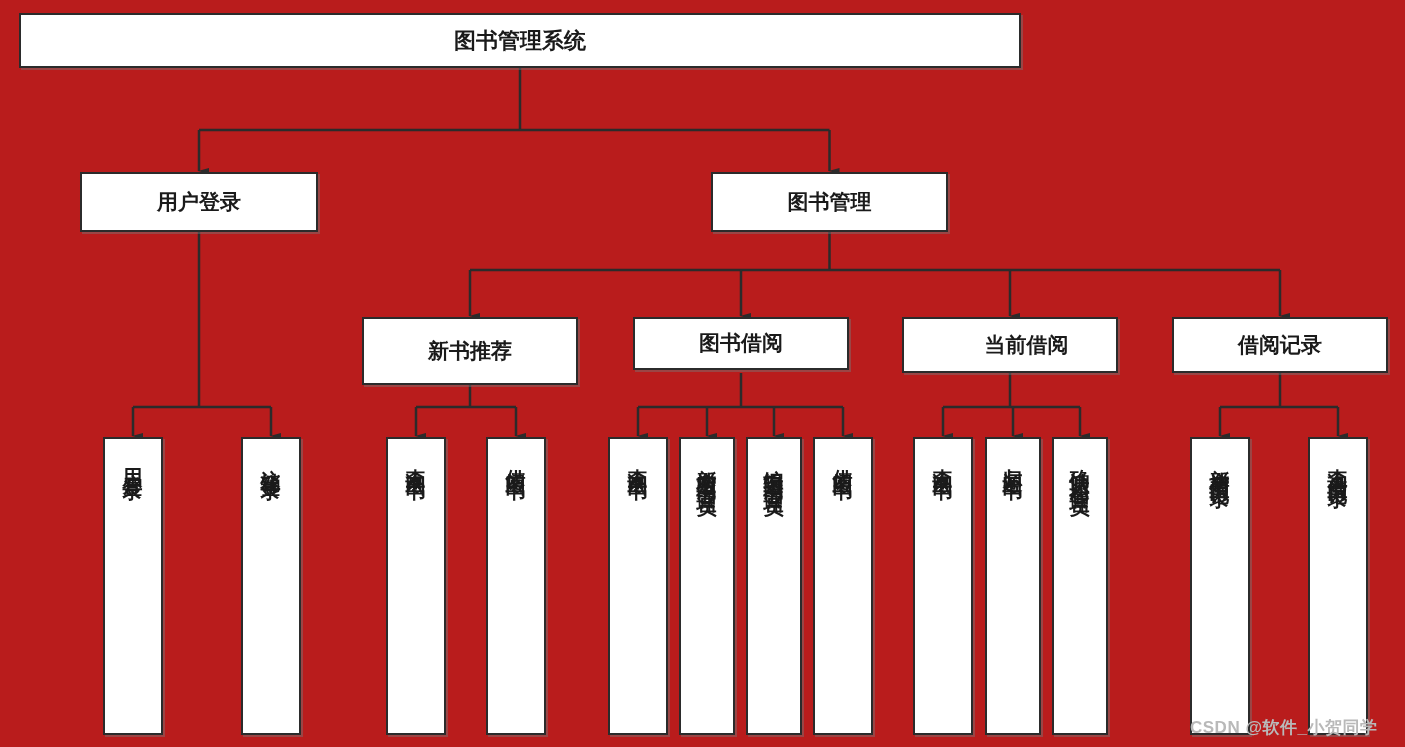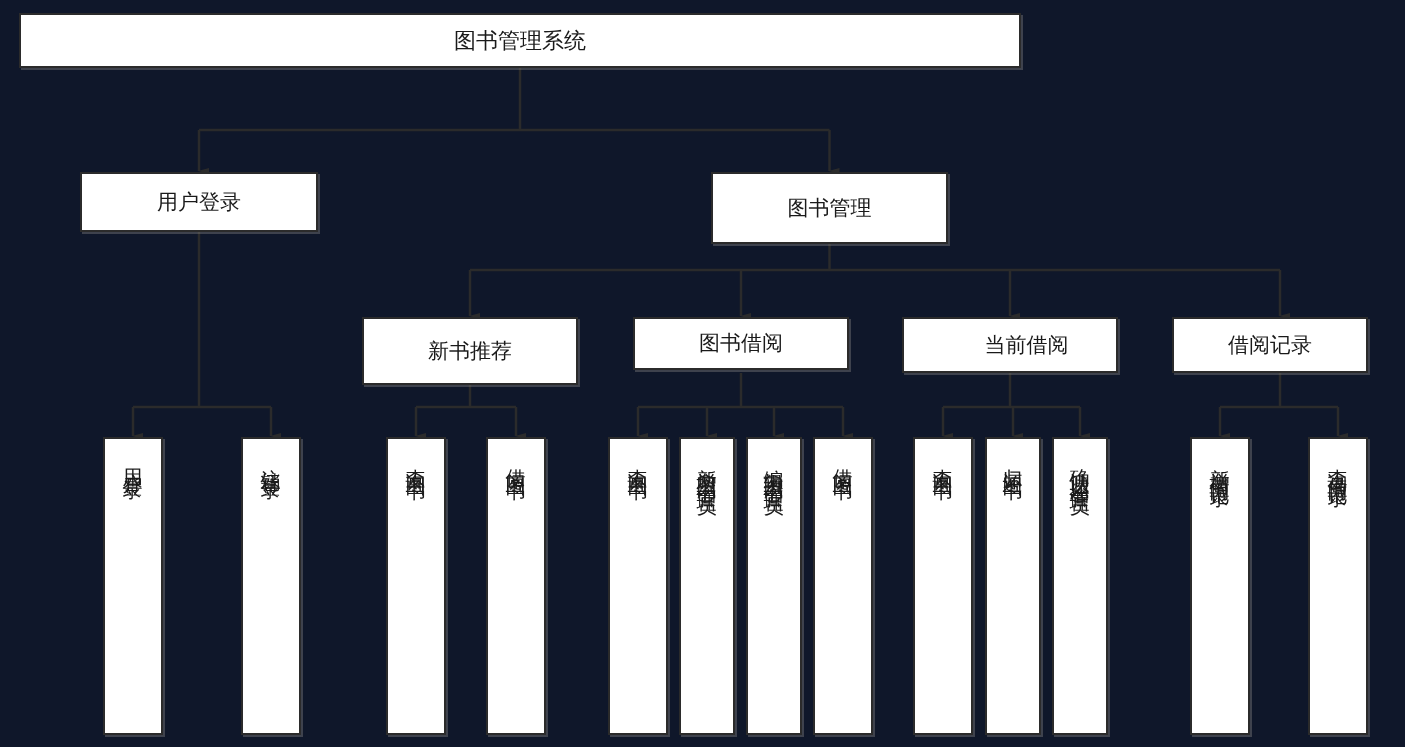--- a/index.html
+++ b/index.html
@@ -8,22 +8,23 @@
     padding: 0;
     background: #ffffff;
   }
   body {
     font-family: "Liberation Sans", "DejaVu Sans", sans-serif;
   }
   #canvas {
     position: relative;
     width: 1405px;
     height: 747px;
-    background: #0f172a;
+    background: #b91c1c;
     overflow: hidden;
+    font-weight: bold;
   }
   #edges {
     position: absolute;
     left: 0;
     top: 0;
     width: 1405px;
     height: 747px;
     pointer-events: none;
   }
   .node {
@@ -120,33 +121,33 @@
       </g>
   </svg>
 
   <div id="nodes">
       <div class="node horiz root" style="left: 19px; top: 13px; width: 1002px; height: 55px;">
         <span class="label">图书管理系统</span>
       </div>
       <div class="node horiz" style="left: 80px; top: 172px; width: 238px; height: 60px;">
         <span class="label">用户登录</span>
       </div>
-      <div class="node horiz" style="left: 711px; top: 172px; width: 237px; height: 72px;">
+      <div class="node horiz" style="left: 711px; top: 172px; width: 237px; height: 60px;">
         <span class="label">图书管理</span>
       </div>
       <div class="node horiz" style="left: 362px; top: 317px; width: 216px; height: 68px;">
         <span class="label">新书推荐</span>
       </div>
       <div class="node horiz" style="left: 633px; top: 317px; width: 216px; height: 53px;">
         <span class="label">图书借阅</span>
       </div>
       <div class="node horiz" style="left: 902px; top: 317px; width: 216px; height: 56px; padding-left: 33px;">
         <span class="label">当前借阅</span>
       </div>
-      <div class="node horiz" style="left: 1172px; top: 317px; width: 196px; height: 56px; align-items: center;">
+      <div class="node horiz" style="left: 1172px; top: 317px; width: 216px; height: 56px; align-items: center;">
         <span class="label">借阅记录</span>
       </div>
       <div class="node vert" style="left: 103px; top: 437px; width: 60px; height: 298px;">
         <span class="label">用户登录</span>
       </div>
       <div class="node vert" style="left: 241px; top: 437px; width: 60px; height: 298px;">
         <span class="label">注销登录</span>
       </div>
       <div class="node vert" style="left: 386px; top: 437px; width: 60px; height: 298px;">
         <span class="label">查询图书</span>
@@ -176,13 +177,14 @@
         <span class="label">确认归还（管理员）</span>
       </div>
       <div class="node vert" style="left: 1190px; top: 437px; width: 60px; height: 298px;">
         <span class="label">新增借阅记录</span>
       </div>
       <div class="node vert" style="left: 1308px; top: 437px; width: 60px; height: 298px;">
         <span class="label">查询借阅记录</span>
       </div>
     </div>
 
+  <div class="watermark" style="left: 1190px; top: 716px; color: rgb(185, 185, 185);">CSDN @软件_小贺同学</div>
 </div>
 
 </body></html>

